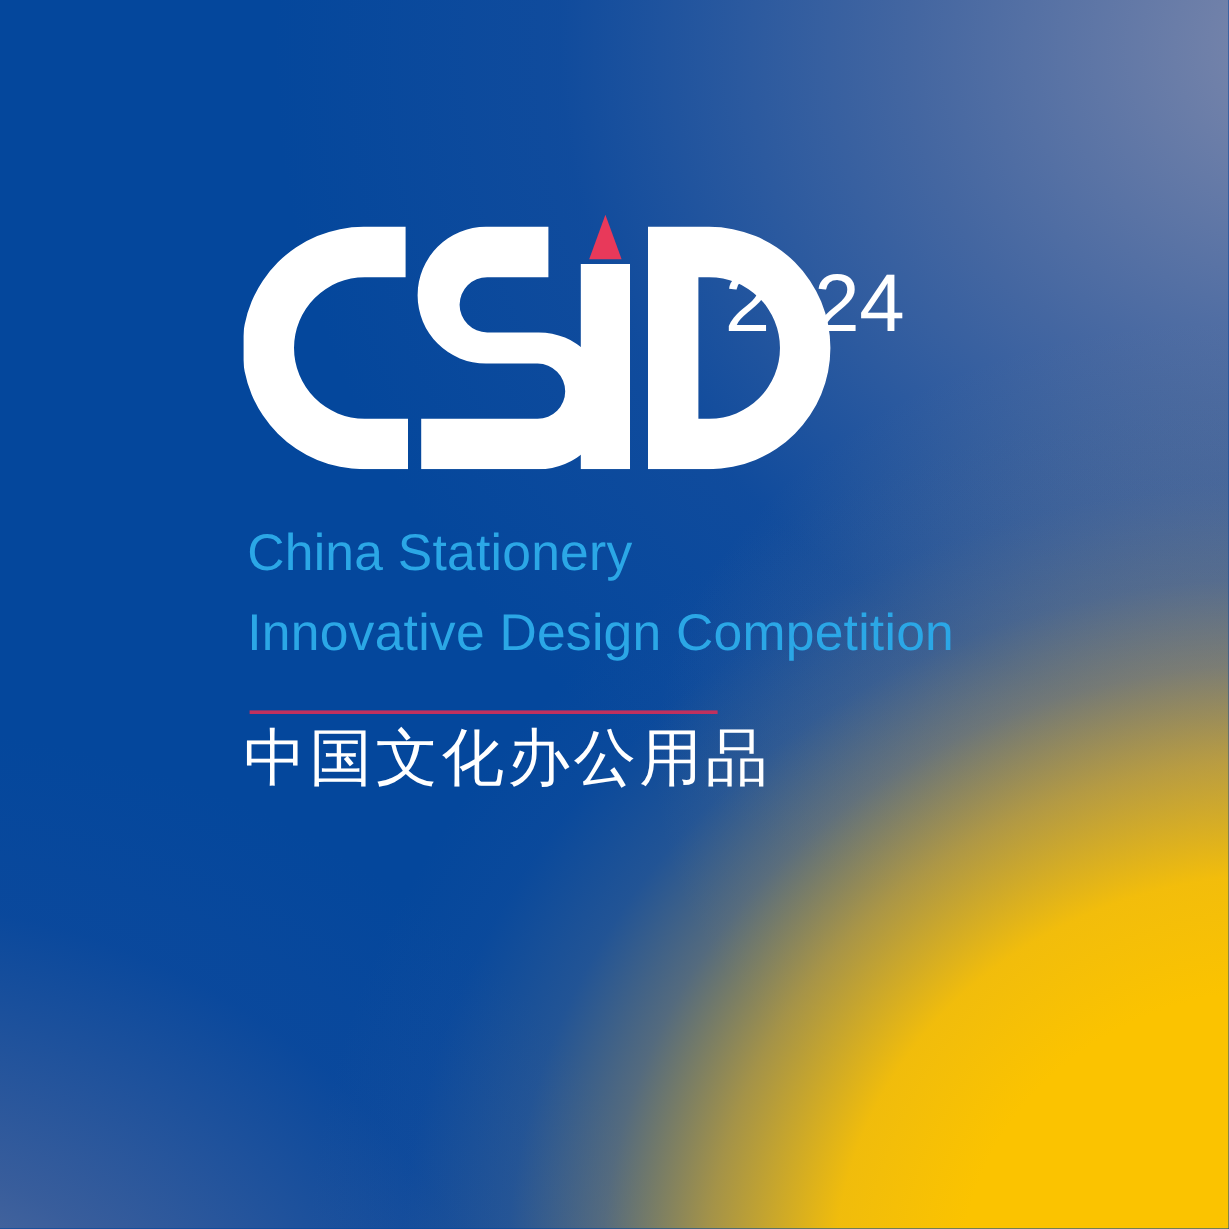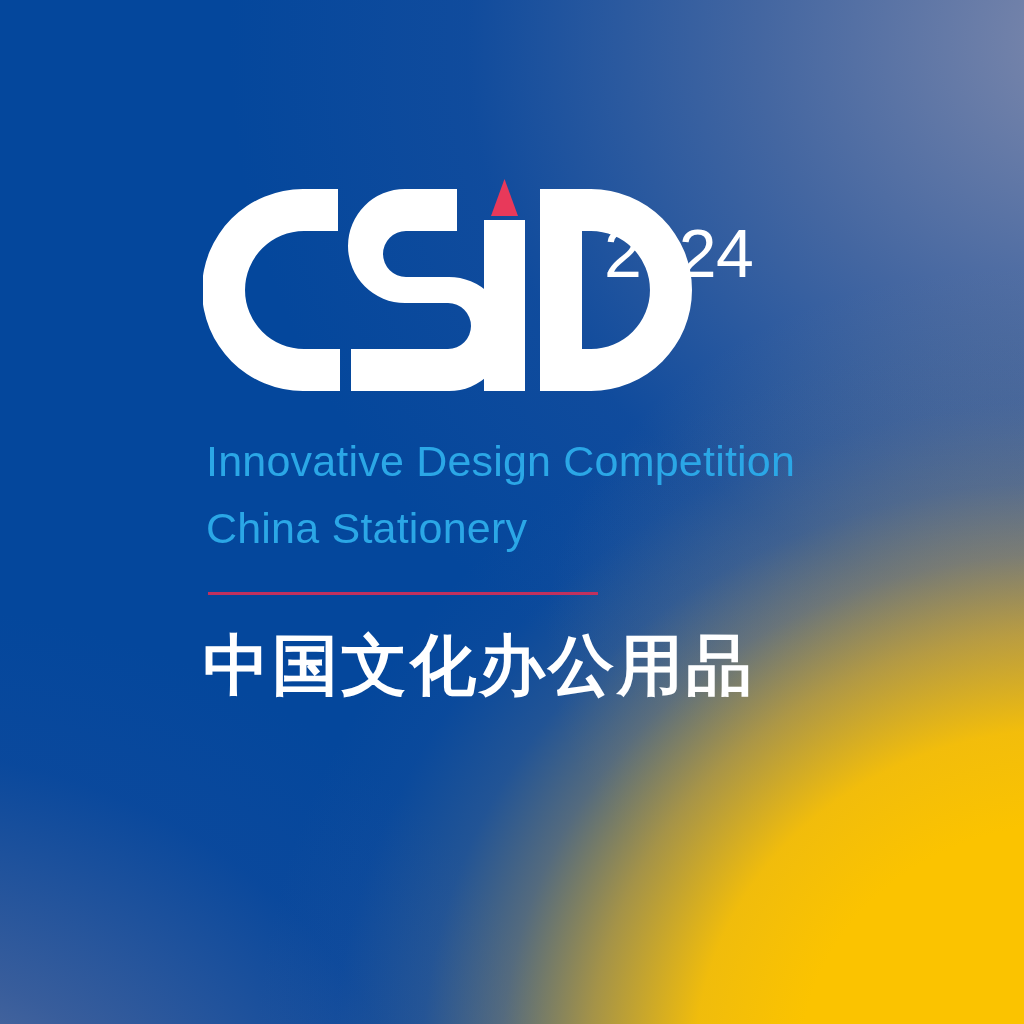--- a/index.html
+++ b/index.html
@@ -114,24 +114,24 @@
     left: 5px;
     top: 592px;
     width: 390px;
     height: 3px;
     background: #C0315E;
   }
 
   .cn-title {
     position: absolute;
     left: 0px;
-    top: 618px;
+    top: 595px;
     color: #FFFFFF;
-    font-size: 66px;
-    font-weight: 700;
+    font-size: 52px;
+    font-weight: 400;
     line-height: 1.45;
     letter-spacing: 3px;
     font-family: "DejaVu Sans", "Liberation Sans", sans-serif;
   }
   .cn-title .cn-line { display: block; }
 </style>
 </head>
 <body>
 
 <div id="poster">
@@ -193,22 +193,22 @@
             A 59 59 0 0 1 388 173
             L 379 173
             Z"></path>
         </g>
       </svg>
     </div>
 
     <div class="year">2024</div>
 
     <div class="subtitle">
+      <span class="sub-line">China Stationery</span>
       <span class="sub-line">Innovative Design Competition</span>
-      <span class="sub-line">China Stationery</span>
     </div>
 
     <div class="divider"></div>
 
     <div class="cn-title">
       <span class="cn-line">中国文化办公用品</span>
     </div>
 
   </div>
 </div>

